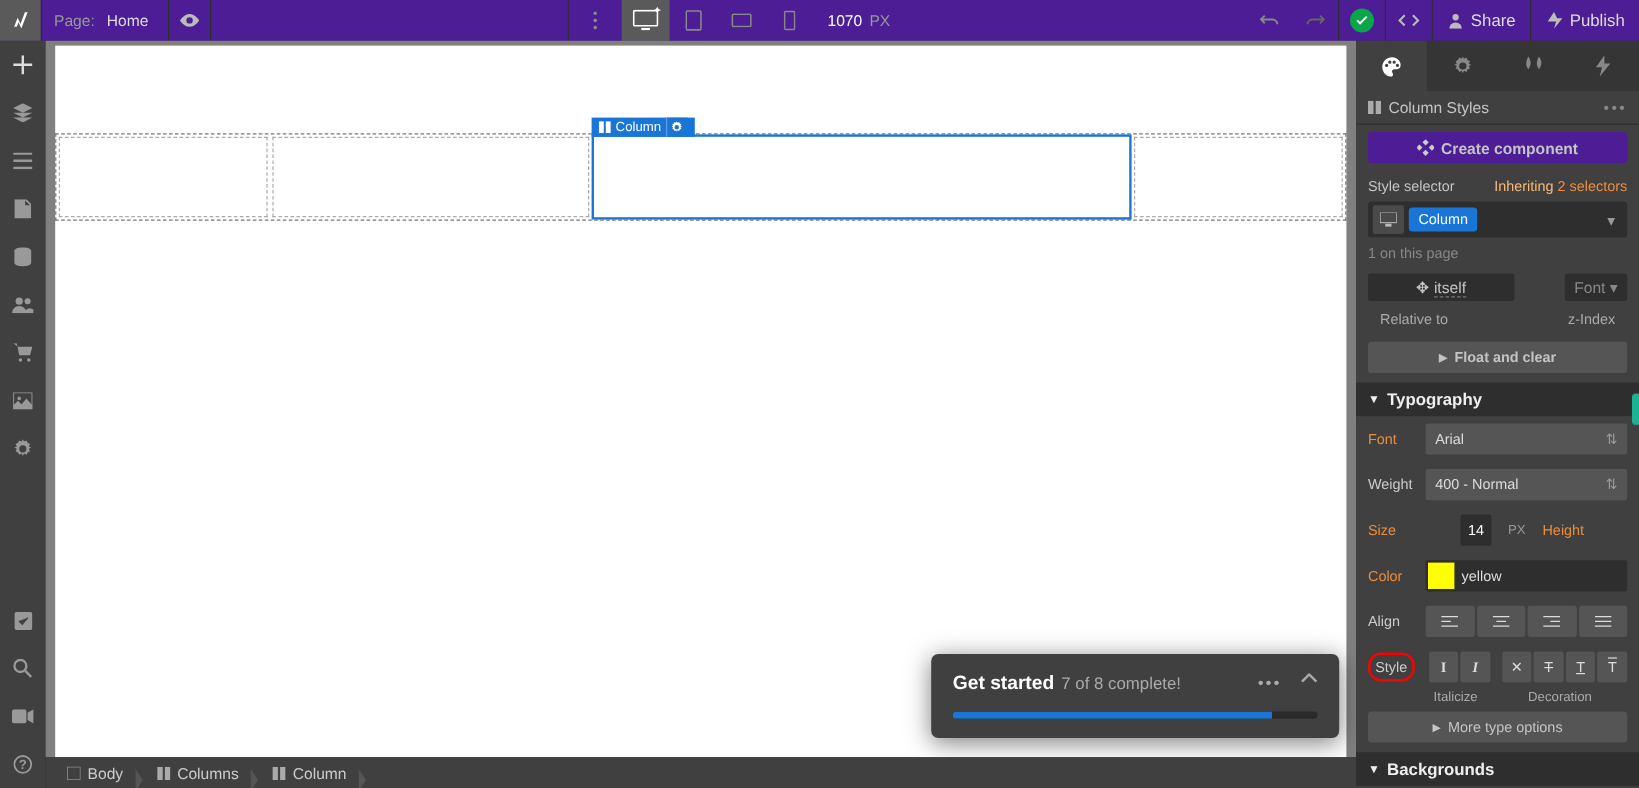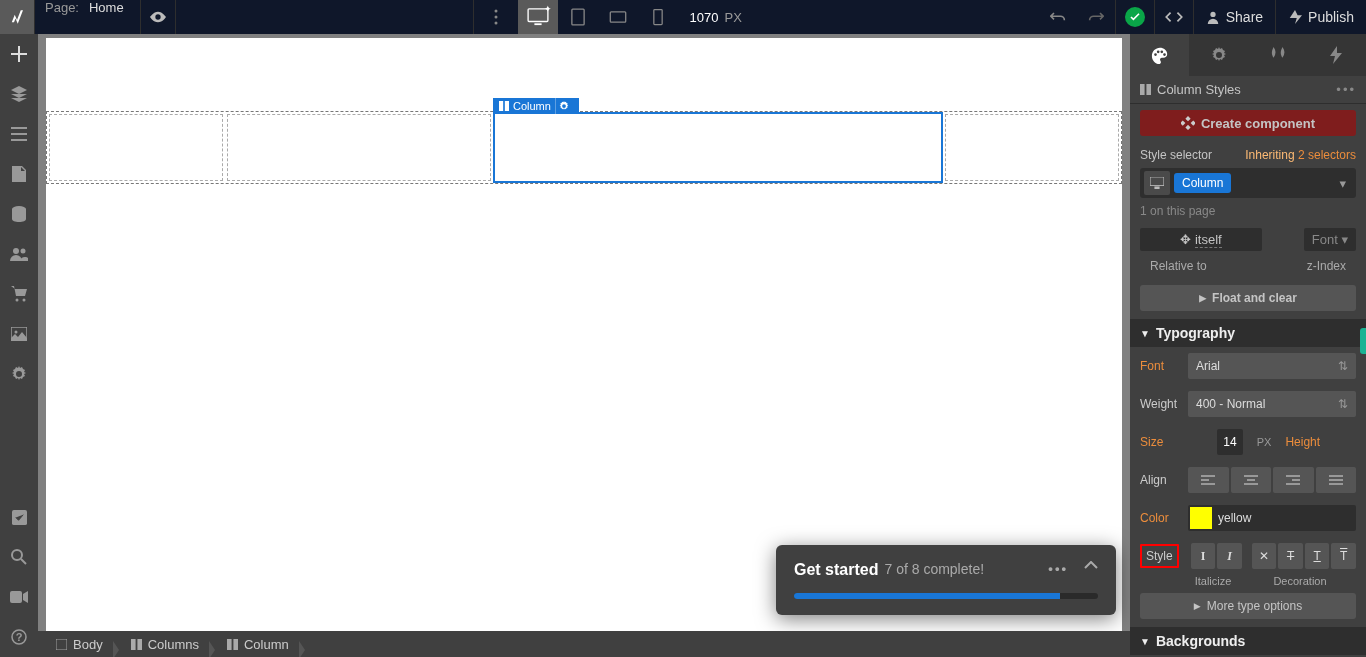--- a/index.html
+++ b/index.html
@@ -1,19 +1,19 @@
 <!DOCTYPE html>
 <html><head>
   <meta charset="utf-8">
   <style>
     * { margin: 0; padding: 0; box-sizing: border-box; font-family: Arial, sans-serif; }
     body { background: #2e2e2e; width: 1366px; height: 657px; overflow: hidden; color: #c4c4c4; font-size: 13px; }
     
     
-    .topbar { height: 34px; background: #0f172a; display: flex; }
+    .topbar { height: 34px; background: #4c1d95; display: flex; align-items: center; }
     .webflow-logo { width: 34px; height: 34px; display: flex; align-items: center; justify-content: center; background: #5a5a5a; }
     .page-label { padding: 0 10px; color: #999; }
     .page-name { color: #ddd; }
     .topbar-divider { width: 1px; height: 34px; background: #2e2e2e; }
     .preview-btn { width: 34px; height: 34px; display: flex; align-items: center; justify-content: center; }
     .topbar-flex { flex: 1; display: flex; align-items: center; justify-content: center; }
     .device-group { display: flex; align-items: center; }
     .device-btn { width: 40px; height: 34px; display: flex; align-items: center; justify-content: center; position: relative; }
     .device-btn.active { background: #5a5a5a; }
     .sparkle { position: absolute; top: 4px; right: 6px; font-size: 9px; color: #fff; }
@@ -56,21 +56,21 @@
     .crumb::after { content: ''; position: absolute; right: -6px; top: 4px; width: 0; height: 0; border-top: 9px solid transparent; border-bottom: 9px solid transparent; border-left: 6px solid #555; }
     
     
     .right-panel { position: absolute; right: 0; top: 34px; bottom: 0; width: 236px; background: #404040; display: flex; flex-direction: column; overflow-y: hidden; }
     .panel-tabs { height: 42px; background: #353535; display: flex; }
     .panel-tab { flex: 1; display: flex; align-items: center; justify-content: center; color: #888; }
     .panel-tab.active { background: #404040; color: #fff; }
     .panel-header { height: 28px; display: flex; align-items: center; padding: 0 10px; background: #404040; border-bottom: 1px solid #2e2e2e; font-size: 13px; }
     .panel-header-icon { margin-right: 6px; }
     .panel-header-dots { margin-left: auto; color: #888; letter-spacing: 2px; }
-    .create-component { margin: 6px 10px; height: 26px; background: #7f1d1d; border-radius: 3px; display: flex; align-items: center; justify-content: center; gap: 6px; font-size: 13px; font-weight: bold; }
+    .create-component { margin: 6px 10px; height: 26px; background: #4c1d95; border-radius: 3px; display: flex; align-items: center; justify-content: center; gap: 6px; font-size: 13px; font-weight: bold; }
     .selector-row { padding: 6px 10px; display: flex; justify-content: space-between; font-size: 12px; }
     .selector-row .inheriting { color: #fdba74; }
     .selector-row .count { color: #ec8d3c; }
     .selector-input { margin: 0 10px 6px; height: 30px; background: #2e2e2e; border-radius: 3px; display: flex; align-items: center; padding: 0 4px; }
     .selector-icon-btn { width: 26px; height: 24px; background: #4a4a4a; border-radius: 2px; display: flex; align-items: center; justify-content: center; margin-right: 4px; }
     .selector-tag { background: #1976d6; color: #fff; padding: 3px 8px; border-radius: 3px; font-size: 12px; }
     .selector-dropdown { margin-left: auto; padding: 0 6px; color: #999; }
     .on-page { padding: 0 10px 8px; font-size: 12px; color: #888; }
     
     .panel-scroll { overflow-y: auto; flex: 1; }
@@ -78,21 +78,21 @@
     .prop-row { display: flex; align-items: center; padding: 6px 10px; font-size: 12px; gap: 8px; }
     .prop-label { width: 40px; color: #ccc; }
     .prop-label.orange { color: #ec8d3c; }
     .prop-input { flex: 1; height: 26px; background: #555; border-radius: 2px; display: flex; align-items: center; padding: 0 8px; color: #ddd; position: relative; }
     .prop-input .chevrons { margin-left: auto; color: #999; }
     .num-input { background: #2e2e2e; height: 26px; border-radius: 2px; display: flex; align-items: center; padding: 0 6px; color: #fff; width: 44px; margin-left: 46px; }
     .unit { color: #999; font-size: 11px; padding: 0 6px; }
     .color-swatch { width: 22px; height: 22px; background: #ffff00; margin-right: 6px; }
     .align-group, .style-group { display: flex; gap: 2px; flex: 1; }
     .align-btn, .style-btn { flex: 1; height: 26px; background: #555; display: flex; align-items: center; justify-content: center; color: #ddd; border-radius: 2px; }
-    .style-highlighted { border: 2px solid #ff0000; padding: 3px 4px; border-radius: 1px; }
+    .style-highlighted { border: 2px solid #ff0000; padding: 3px 4px; border-radius: 11px; }
     .sub-label { display: flex; padding: 0 10px 6px; font-size: 11px; color: #aaa; }
     .more-options { height: 26px; background: #555; margin: 0 10px 8px; border-radius: 3px; display: flex; align-items: center; justify-content: center; gap: 6px; font-size: 12px; }
     .relative-row { display: flex; justify-content: space-between; padding: 4px 10px; font-size: 12px; color: #aaa; }
     .itself-box { background: #2e2e2e; padding: 4px 40px; border-radius: 2px; }
     .auto-box { background: #2e2e2e; padding: 4px 8px; border-radius: 2px; color: #888; }
     .float-clear { height: 26px; background: #555; margin: 6px 10px 0; border-radius: 3px; display: flex; align-items: center; justify-content: center; gap: 6px; font-size: 12px; font-weight: bold; }
     .img-grad-row { display: flex; justify-content: space-between; align-items: center; padding: 10px 10px 6px; font-size: 13px; }
     .green-tab { position: absolute; right: 0; top: 328px; width: 6px; height: 26px; background: #1ab394; border-radius: 3px 0 0 3px; }
     
     svg { fill: currentColor; }
@@ -440,20 +440,28 @@
     <div class="prop-row">
       <span class="prop-label orange">Size</span>
       <div class="num-input">14</div>
       <span class="unit">PX</span>
       <span class="prop-label orange" style="width:auto">Height</span>
       <div class="num-input">20</div>
       <span class="unit">PX</span>
     </div>
 
     <div class="prop-row">
+      <span class="prop-label orange">Color</span>
+      <div class="prop-input" style="background:#2e2e2e;padding-left:2px">
+        <div class="color-swatch"></div>
+        <span>yellow</span>
+      </div>
+    </div>
+
+    <div class="prop-row">
       <span class="prop-label">Align</span>
       <div class="align-group">
         <div class="align-btn">
             <svg width="14" height="10" viewBox="0 0 14 10">
               <path stroke="#ddd" d="M0 1h14M0 5h8M0 9h14"></path>
             </svg>
           </div>
         <div class="align-btn">
             <svg width="14" height="10" viewBox="0 0 14 10">
               <path stroke="#ddd" d="M0 1h14M3 5h8M0 9h14"></path>
@@ -466,28 +474,20 @@
           </div>
         <div class="align-btn">
             <svg width="14" height="10" viewBox="0 0 14 10">
               <path stroke="#ddd" d="M0 1h14M0 5h14M0 9h14"></path>
             </svg>
           </div>
       </div>
     </div>
 
     <div class="prop-row">
-      <span class="prop-label orange">Color</span>
-      <div class="prop-input" style="background:#2e2e2e;padding-left:2px">
-        <div class="color-swatch"></div>
-        <span>yellow</span>
-      </div>
-    </div>
-
-    <div class="prop-row">
       <span class="style-highlighted"><span class="prop-label" style="width:auto">Style</span></span>
       <div class="style-group" style="margin-left:4px">
         <div class="style-btn">
             <span style="font-family:serif;font-weight:bold">I</span>
           </div>
         <div class="style-btn">
             <span style="font-style:italic;font-family:serif;font-weight:bold">I</span>
           </div>
         <div style="width:6px"></div>
         <div class="style-btn">✕</div>

